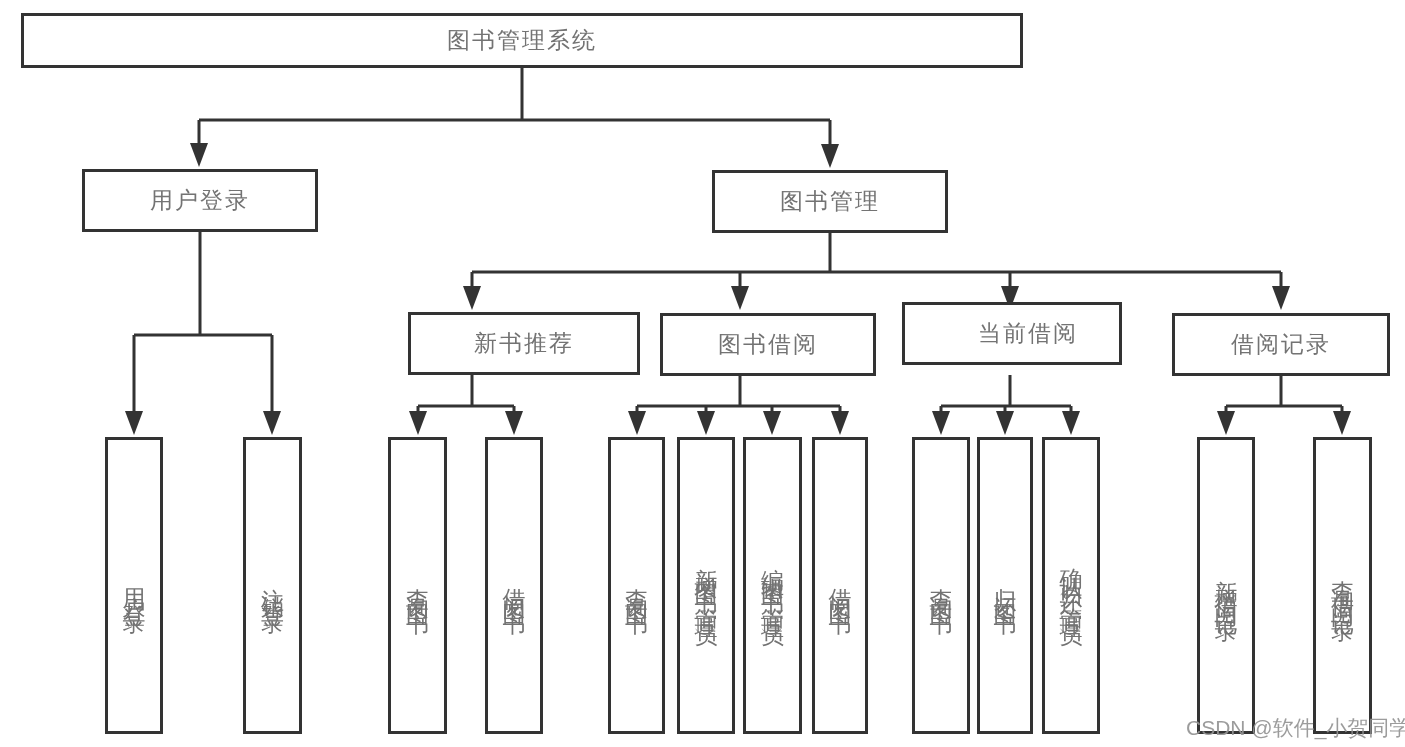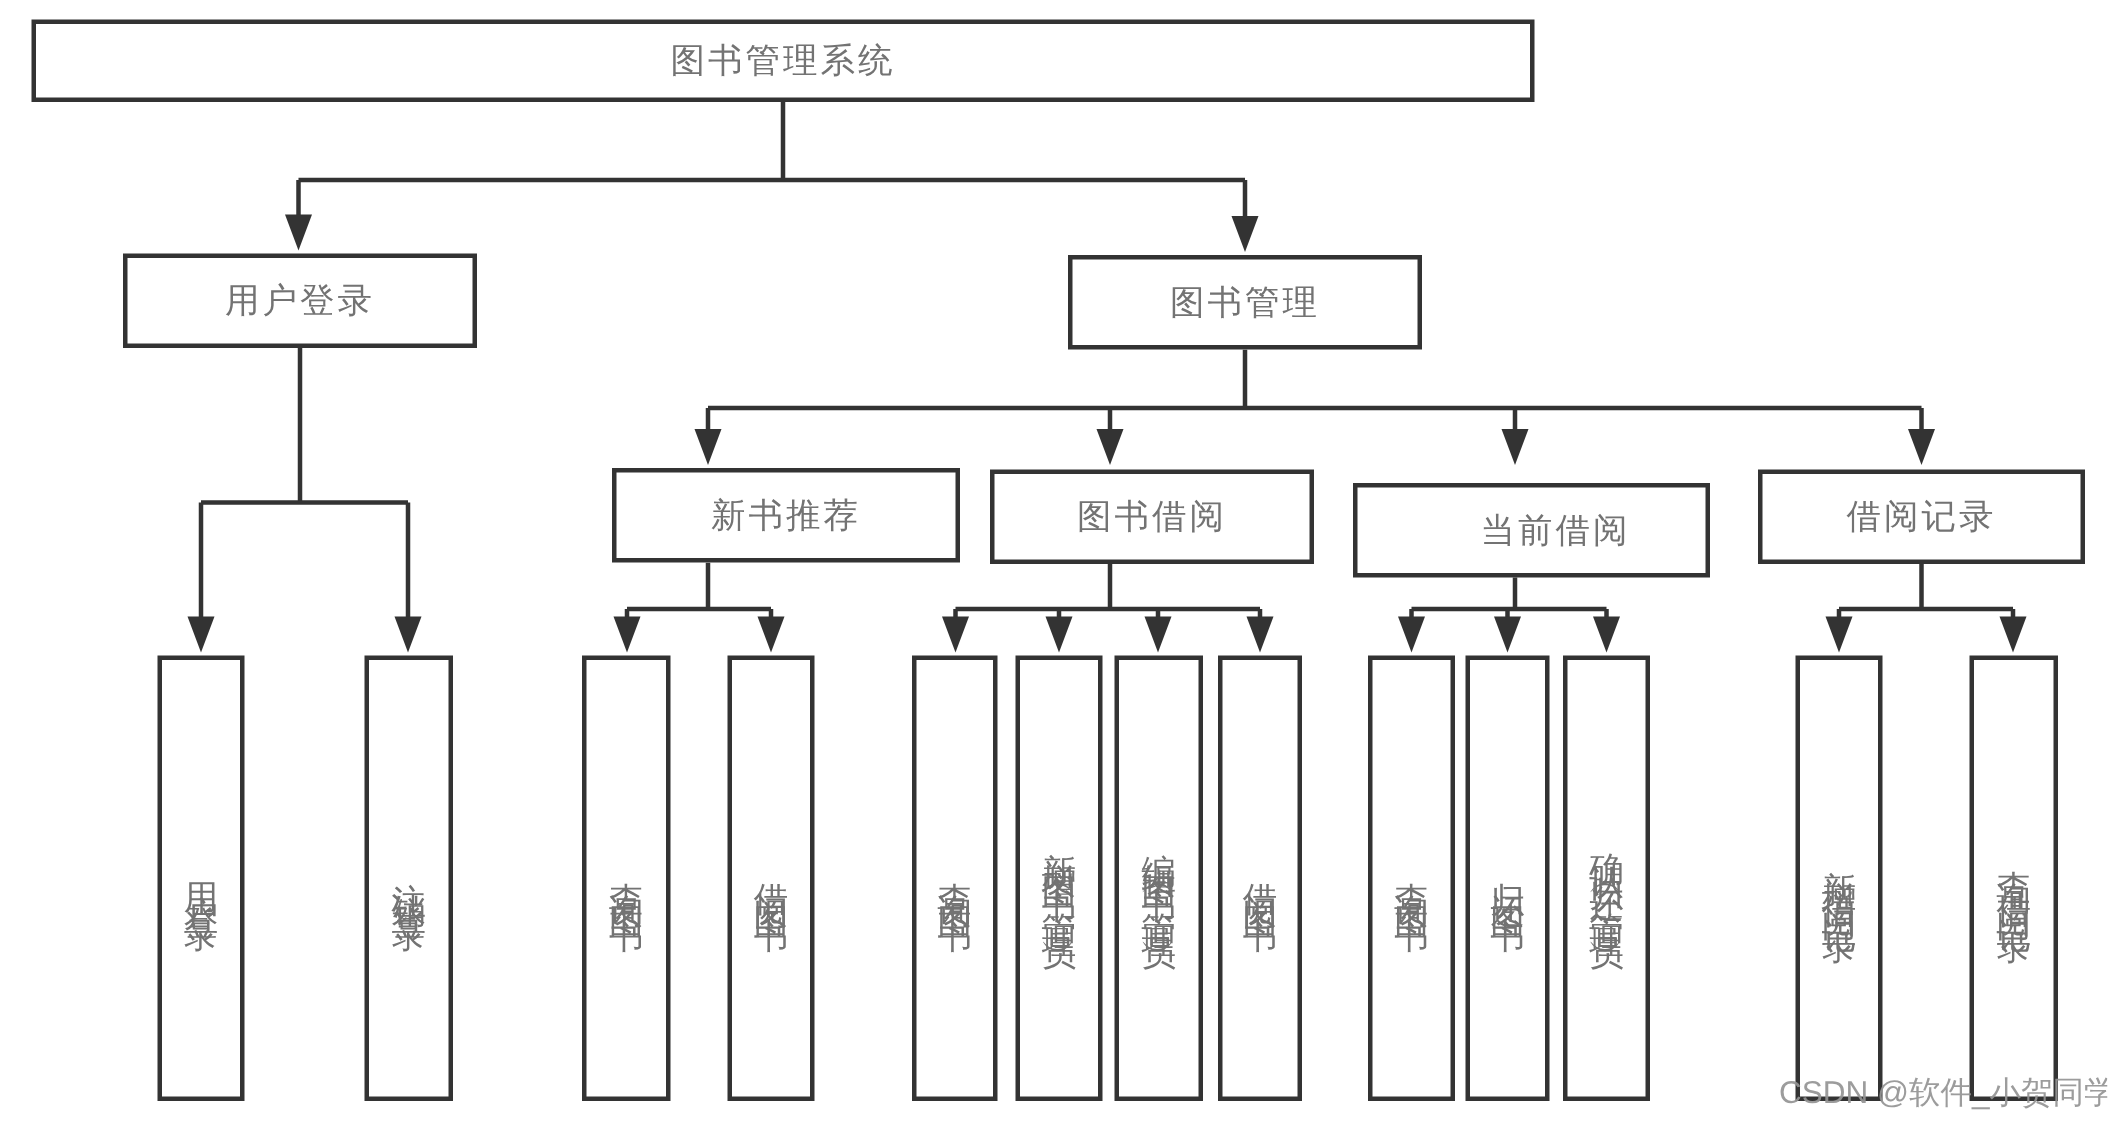--- a/index.html
+++ b/index.html
@@ -98,21 +98,21 @@
     </g>
   </svg>
 
   <div class="node h-node" style="left:21px;top:13px;width:1002px;height:55px;">图书管理系统</div>
 
   <div class="node h-node" style="left:82px;top:169px;width:236px;height:63px;">用户登录</div>
   <div class="node h-node" style="left:712px;top:170px;width:236px;height:63px;">图书管理</div>
 
   <div class="node h-node" style="left:378px;top:312px;width:232px;height:63px;margin-left:30px;">新书推荐</div>
   <div class="node h-node" style="left:660px;top:313px;width:216px;height:63px;">图书借阅</div>
-  <div class="node h-node" style="left:902px;top:322px;width:238px;height:63px;padding-left:32px;">当前借阅</div>
+  <div class="node h-node" style="left:902px;top:302px;width:220px;height:63px;padding-left:32px;">当前借阅</div>
   <div class="node h-node" style="left:1172px;top:313px;width:218px;height:63px;">借阅记录</div>
 
   <div class="node v-node" style="left:105px;top:437px;width:58px;height:297px;">用户登录</div>
   <div class="node v-node" style="left:243px;top:437px;width:59px;height:297px;">注销登录</div>
 
   <div class="node v-node" style="left:388px;top:437px;width:59px;height:297px;">查询图书</div>
   <div class="node v-node" style="left:485px;top:437px;width:58px;height:297px;">借阅图书</div>
 
   <div class="node v-node" style="left:608px;top:437px;width:57px;height:297px;">查询图书</div>
   <div class="node v-node" style="left:677px;top:437px;width:58px;height:297px;">新增图书（管理员）</div>

